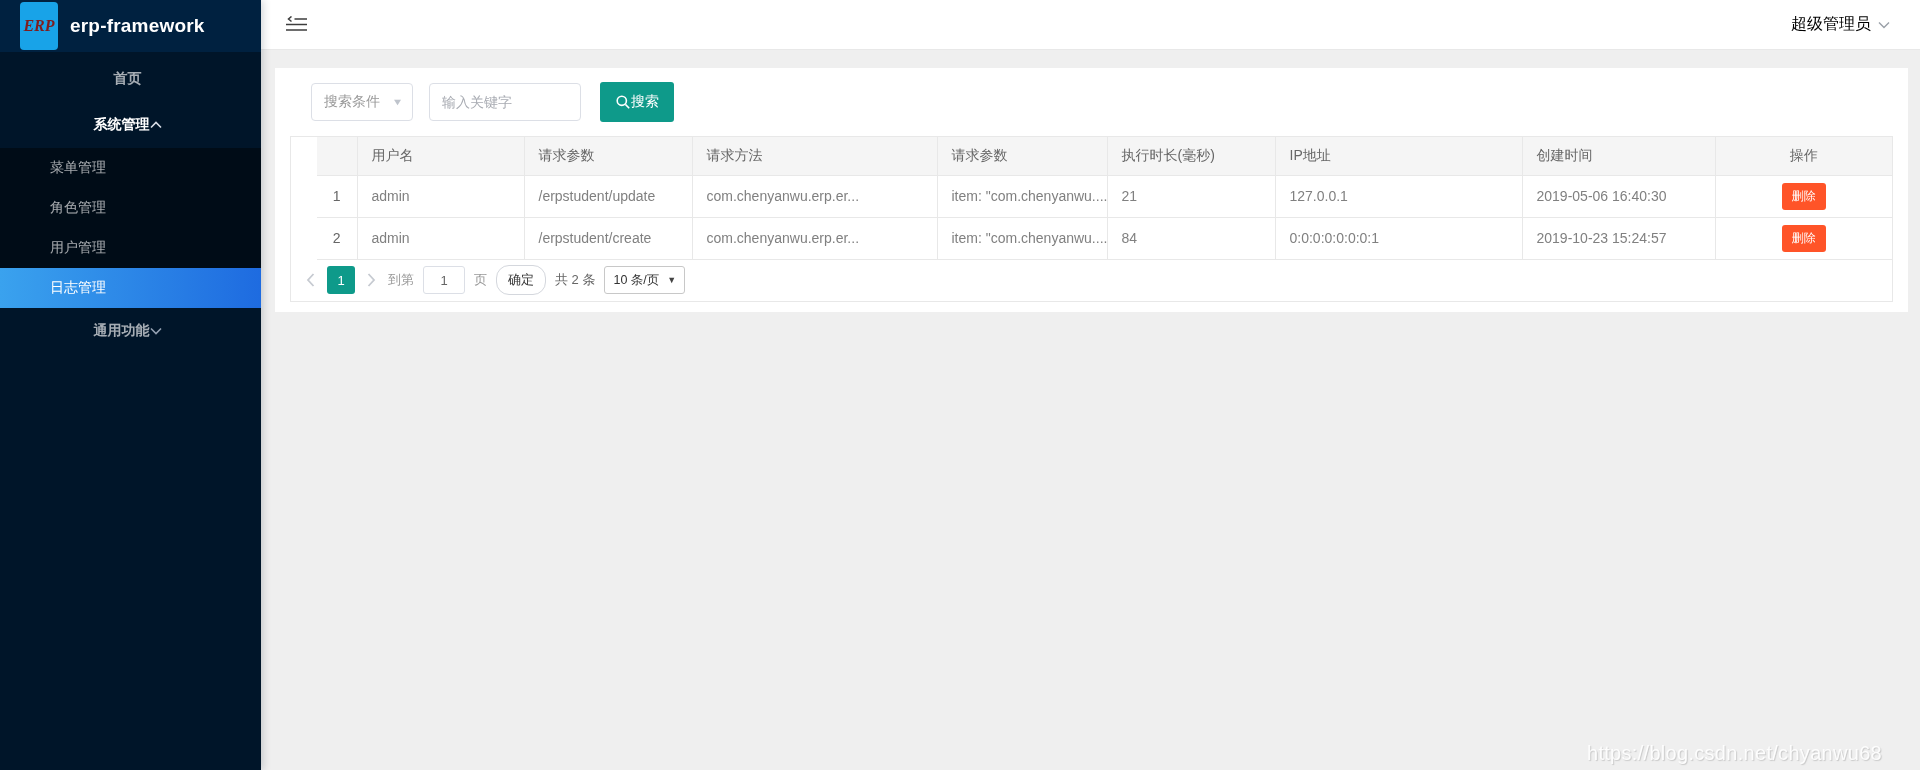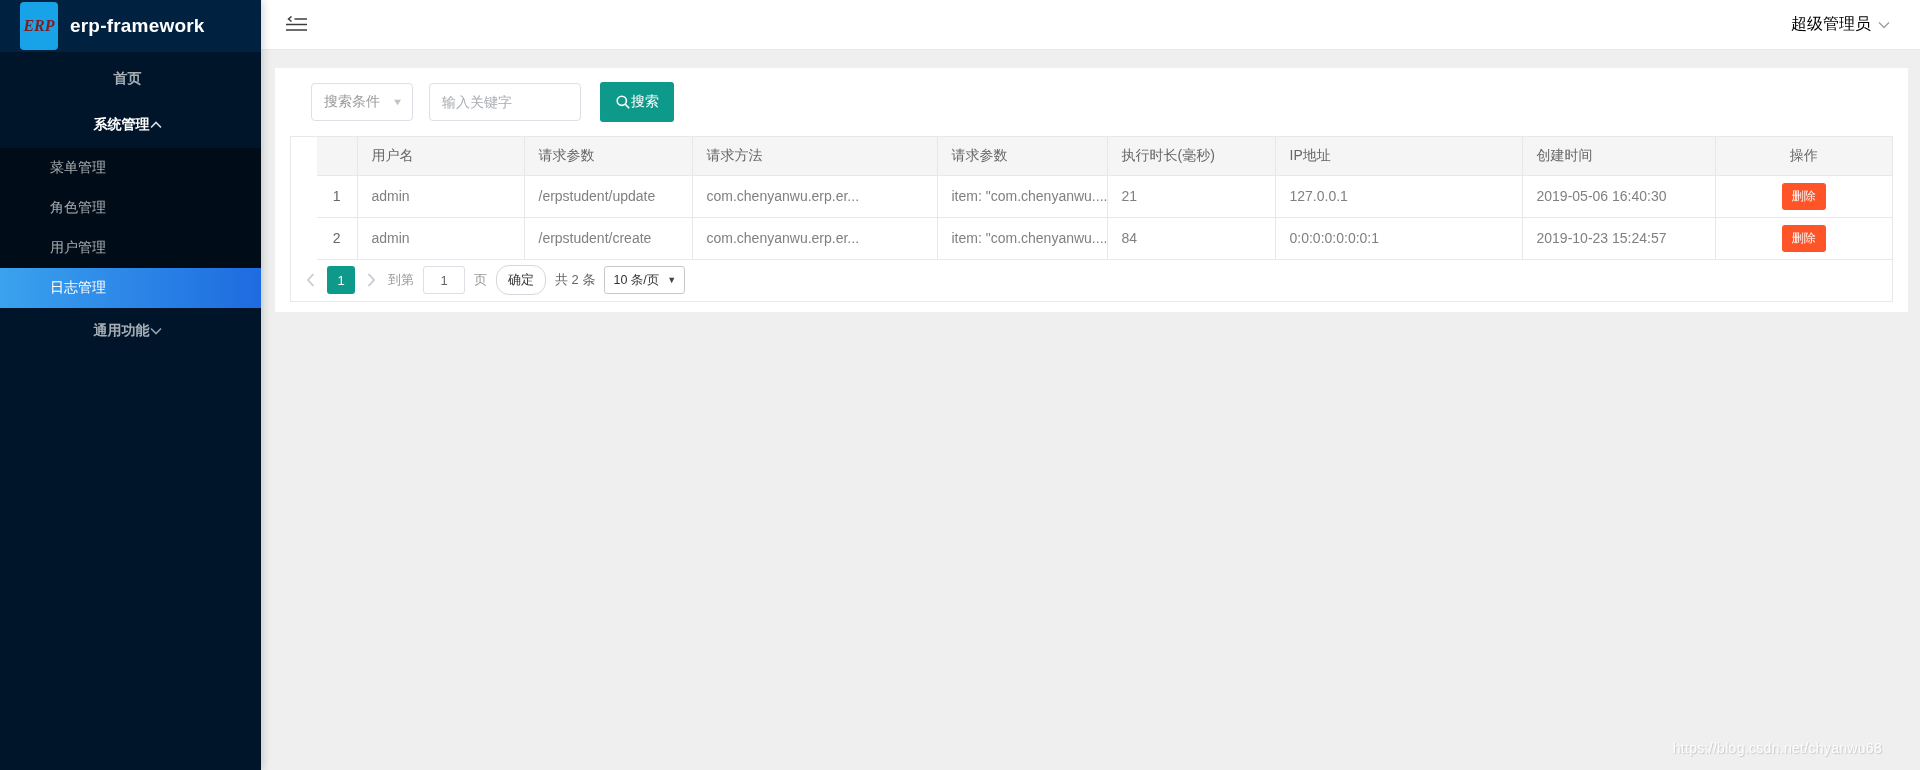--- a/index.html
+++ b/index.html
@@ -129,21 +129,21 @@
   }
   .total { color:#666; }
   .size-select {
     height:28px; border:1px solid #c8c8c8; border-radius:3px; background:#fff;
     display:flex; align-items:center; gap:8px; padding:0 8px; font-size:12.5px;
     color:#333; cursor:pointer;justify-content:space-between;
   }
   .size-select .caret { font-size:9px; color:#444; }
 
   .watermark {
-    position:absolute; right:38px; bottom:14px; font-size:14px;
+    position:absolute; right:38px; bottom:5px; font-size:20px;
     color:rgba(255,255,255,.92); letter-spacing:.3px;
     text-shadow:1px 1px 1px rgba(170,170,170,.55);
     pointer-events:none;
   }
 </style>
 </head>
 <body>
 
 <div class="app">
 

